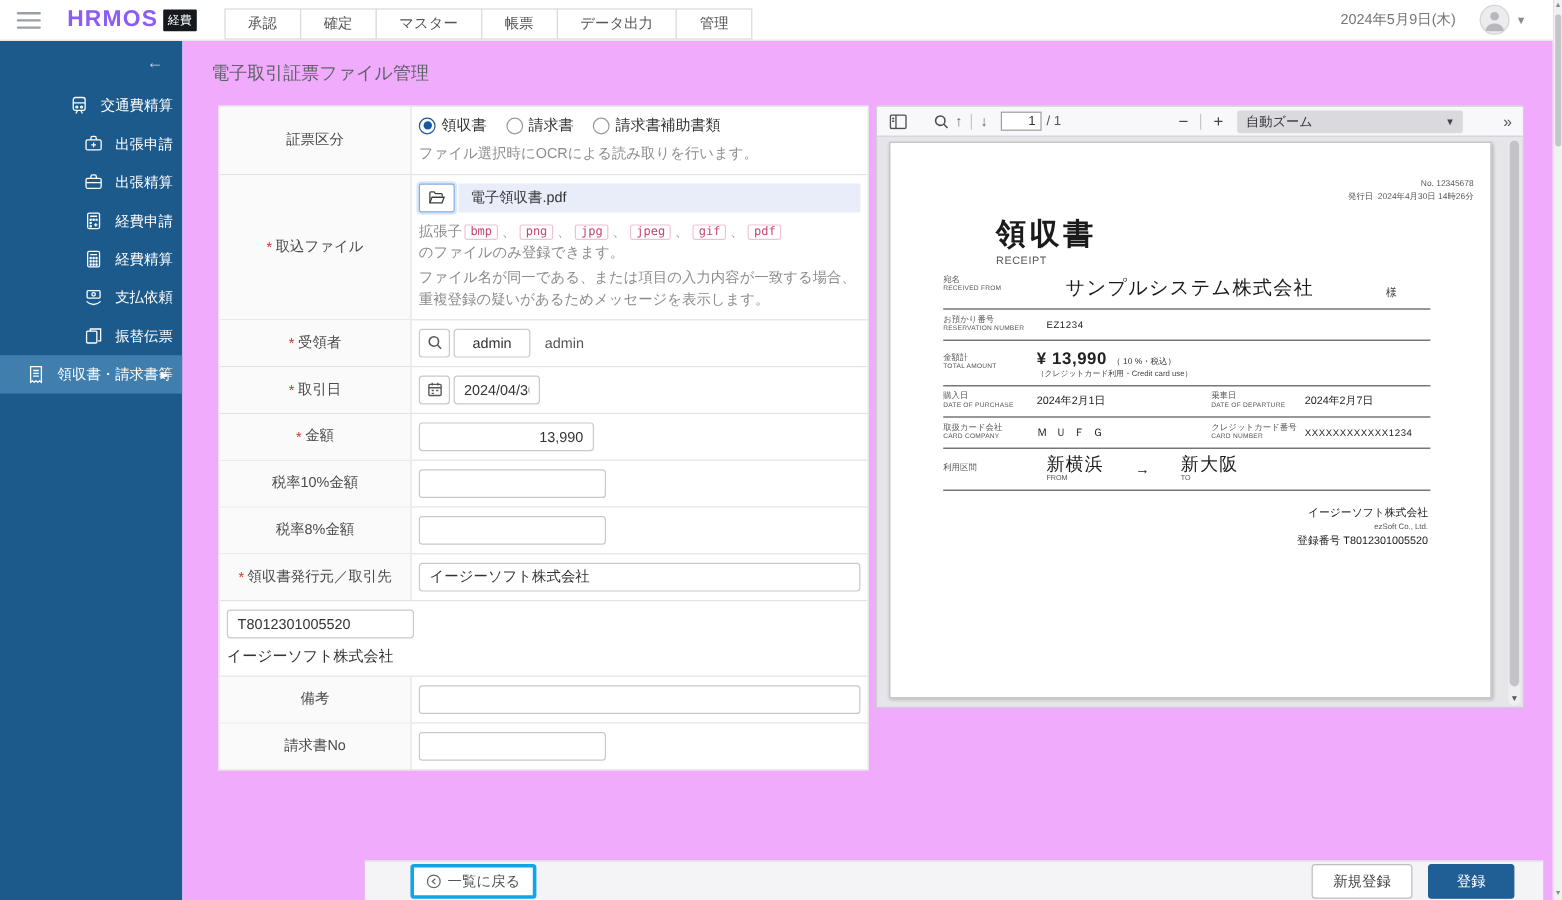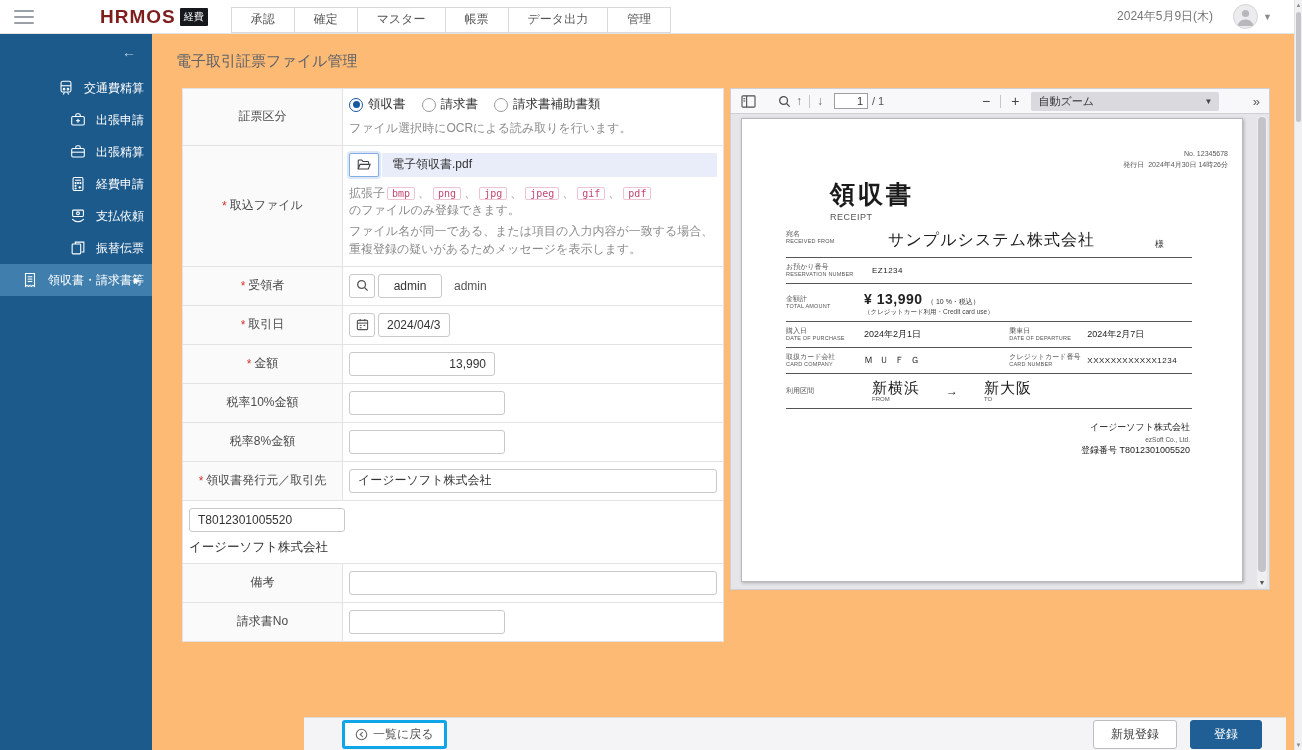--- a/index.html
+++ b/index.html
@@ -8,40 +8,40 @@
     width:1302px; height:750px; position:relative; overflow:hidden;
     font-family:"Liberation Sans","DejaVu Sans",sans-serif;
     background:#fff; color:#333;
   }
   
   .topbar { position:absolute; top:0; left:0; width:1294px; height:34px; background:#fff;
     border-bottom:1px solid #e4e4e7; display:flex; align-items:center; z-index:6; }
   .hamburger { width:20px; height:14px; margin-left:14px; display:flex; flex-direction:column; justify-content:space-between; cursor:pointer; }
   .hamburger span { display:block; height:2px; background:#9aa0a6; border-radius:1px; }
   .brand { display:flex; align-items:center; margin-left:22px; }
-  .brand-name { font-weight:bold; font-size:19px; letter-spacing:1px; color:#7f1d1d;margin-left:44px; }
+  .brand-name { font-weight:bold; font-size:19px; letter-spacing:1px; color:#8b5cf6; }
   .brand-suffix { background:#15181d; color:#fff; font-size:10px; padding:2px 4px; margin-left:4px; border-radius:1px; }
   .tabs { display:flex; margin-left:24px; align-self:flex-end; }
   .tab { border:1px solid #d9d9dc; background:#fff; color:#555; font-size:12px;
     padding:3px 19px 4px; margin-left:-1px; cursor:pointer; }
   .topbar-right { margin-left:auto; display:flex; align-items:center; margin-right:22px; }
   .topbar-date { font-size:12px; color:#767676; margin-right:20px; }
   .avatar { width:25px; height:25px; border-radius:50%; background:#ececee; border:1px solid #d5d5d8; overflow:hidden; cursor:pointer; }
   .avatar svg { display:block; }
   .avatar-caret { font-size:9px; color:#8a8a8a; margin-left:5px; cursor:pointer; }
   
   .sidebar { position:absolute; top:34px; left:0; width:152px; bottom:0; background:#1d5a8c; }
   .collapse { text-align:right; padding:10px 16px 4px; color:#bcd2e4; font-size:14px; cursor:pointer; }
   .nav { margin-top:8px; }
   .nav-item { display:flex; align-items:center; height:32px; padding:0 8px 0 11px; color:#fff; font-size:12px; cursor:pointer; position:relative;justify-content:flex-end; }
   .nav-item .nav-ico { width:18px; height:18px; margin-right:9px; flex:0 0 18px; }
   .nav-item.active { background:#3f7ead; }
   .nav-item .nav-arrow { position:absolute; right:12px; font-size:8px; color:#fff; }
   
-  .main { position:absolute; top:34px; left:152px; width:1142px; bottom:0; background:#fdba74; }
+  .main { position:absolute; top:34px; left:152px; width:1142px; bottom:0; background:#f0abfc; }
   .page-title { position:absolute; left:24px; top:18px; font-size:15px; color:#5f6368; }
   
   .form-table { position:absolute; left:30px; top:54px; width:542px; border:1px solid #e3e3e5; background:#fff; }
   .f-row { display:flex; border-top:1px solid #e3e3e5; }
   .f-row:first-child { border-top:none; }
   .f-label { width:160px; background:#fafafa; border-right:1px solid #e3e3e5;
     display:flex; align-items:center; justify-content:center; text-align:center;
     font-size:12px; color:#4a4a4a; padding:4px 2px; }
   .f-label .req { color:#d0342c; margin-right:3px; }
   .f-label.small { font-size:11px; }
@@ -218,20 +218,36 @@
           <circle cx="12.7" cy="9" r="0.6"></circle>
         <line x1="12" y1="12.2" x2="12" y2="15.2"></line>
           <line x1="10.5" y1="13.7" x2="13.5" y2="13.7"></line>
         <circle cx="7.3" cy="12" r="0.6"></circle>
           <circle cx="7.3" cy="15" r="0.6"></circle>
       </svg>
       <span>経費申請</span>
     </div>
     <div class="nav-item">
       <svg class="nav-ico" viewBox="0 0 20 20" fill="none" stroke="#fff" stroke-width="1.2">
+        <rect x="4.5" y="2.8" width="11" height="14.4" rx="1.4"></rect>
+          <line x1="6.8" y1="5.8" x2="13.2" y2="5.8"></line>
+        <circle cx="7.3" cy="9" r="0.6"></circle>
+          <circle cx="10" cy="9" r="0.6"></circle>
+          <circle cx="12.7" cy="9" r="0.6"></circle>
+        <circle cx="7.3" cy="12" r="0.6"></circle>
+          <circle cx="10" cy="12" r="0.6"></circle>
+          <circle cx="12.7" cy="12" r="0.6"></circle>
+        <circle cx="7.3" cy="15" r="0.6"></circle>
+          <circle cx="10" cy="15" r="0.6"></circle>
+          <circle cx="12.7" cy="15" r="0.6"></circle>
+      </svg>
+      <span>経費精算</span>
+    </div>
+    <div class="nav-item">
+      <svg class="nav-ico" viewBox="0 0 20 20" fill="none" stroke="#fff" stroke-width="1.2">
         <rect x="4" y="3.5" width="12" height="7" rx="1"></rect>
           <circle cx="10" cy="7" r="1.6"></circle>
         <path d="M3.5 13.5c2.2 2.2 4.3 2.9 6.5 2.9s4.3-.7 6.5-2.9"></path>
       </svg>
       <span>支払依頼</span>
     </div>
     <div class="nav-item">
       <svg class="nav-ico" viewBox="0 0 20 20" fill="none" stroke="#fff" stroke-width="1.2">
         <path d="M7 5.5V3.5h9.5v11h-2.5"></path>
         <rect x="3.5" y="5.5" width="9.5" height="11" rx="1"></rect>

